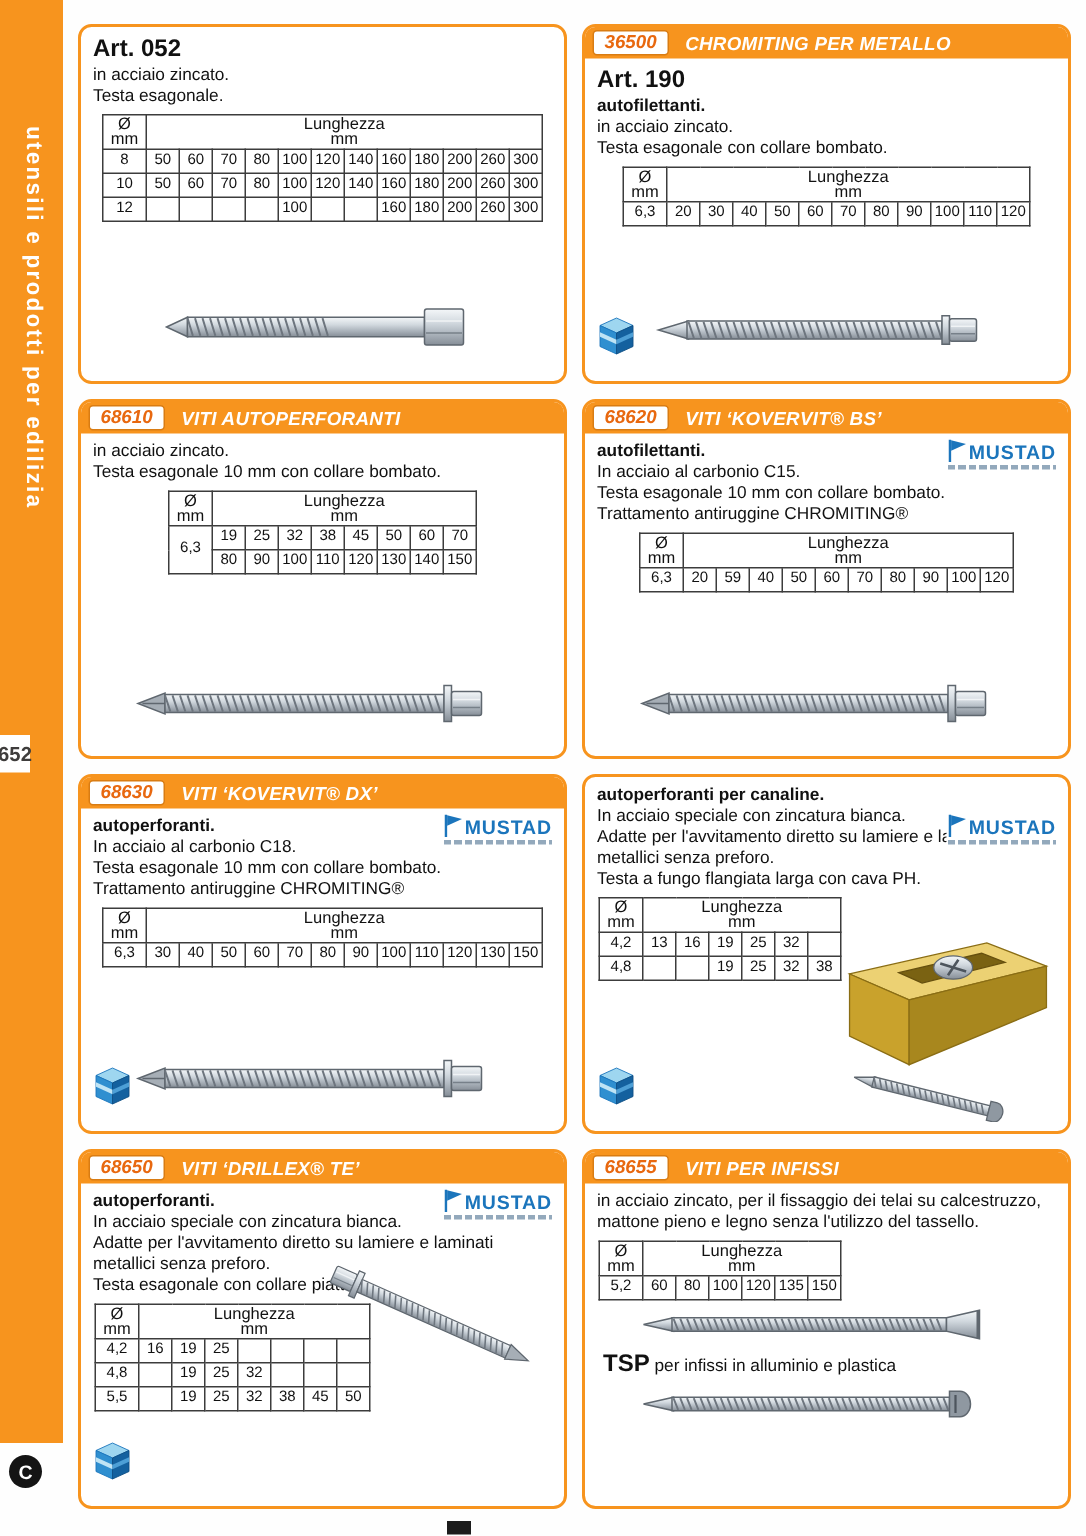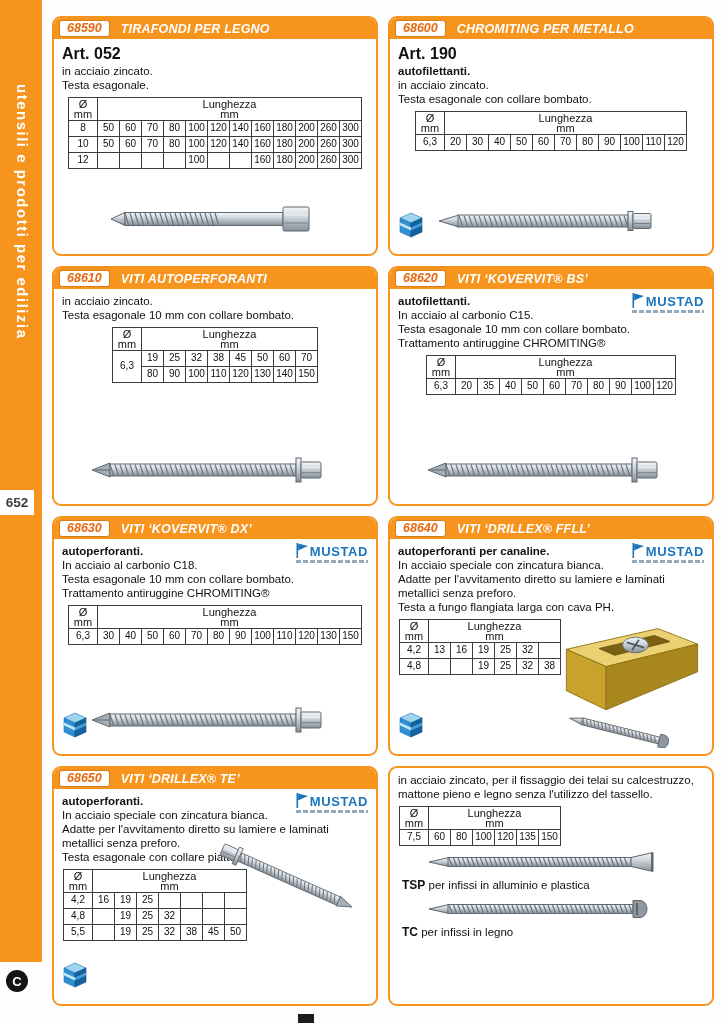--- a/index.html
+++ b/index.html
@@ -4,21 +4,21 @@
 <style>
   html,body{margin:0;padding:0;}
   body{width:724px;height:1024px;position:relative;background:#fefefe;
        font-family:"Liberation Sans",sans-serif;overflow:hidden;}
 
   
   .sidebar{position:absolute;left:0;top:0;width:42px;height:962px;background:#F7941E;}
   .sidebar-text{position:absolute;left:11px;top:84px;height:390px;width:20px;
        writing-mode:vertical-rl;color:#fff;font-weight:bold;font-size:15px;
        letter-spacing:1.5px;white-space:nowrap;}
-  .page-num{position:absolute;left:0;top:490px;width:34px;height:25px;background:#fff;
+  .page-num{position:absolute;left:0;top:490px;width:20px;height:25px;background:#fff;
        display:flex;align-items:center;justify-content:center;font-weight:bold;
        font-size:13.5px;color:#3f3d3c;}
   .pub{position:absolute;left:6px;top:970px;width:22px;height:22px;border-radius:50%;
        background:#141414;color:#fff;display:flex;align-items:center;justify-content:center;
        font-weight:bold;font-size:13px;}
   .print-mark{position:absolute;left:298px;top:1014px;width:16px;height:9px;background:#1c1c1c;}
 
   
   .grid{position:absolute;left:52px;top:16px;width:662px;display:grid;
        grid-template-columns:326px 326px;gap:10px;grid-auto-rows:240px;}
@@ -55,36 +55,32 @@
 
   
   .brand{position:absolute;top:25px;right:7px;background:#fff;padding:0 1px;}
   .brand-row{display:flex;align-items:flex-end;gap:2px;}
   .brand-name{color:#1b75bc;font-weight:bold;font-size:13px;letter-spacing:.6px;line-height:13px;}
   .brand-tag{height:3px;margin-top:2px;background:repeating-linear-gradient(90deg,#93a9bc 0 5px,transparent 5px 7px);}
 
   
   .variant-img{text-align:center;margin-top:3px;}
   .variant-label{font-size:11.5px;margin:0 0 1px 4px;}
-  .variant-label b{font-size:12px;}
+  .variant-label b{font-size:16px;}
 </style>
 </head>
 <body>
 
 <div class="page">
   <div class="sidebar">
     <div class="sidebar-text">utensili e prodotti per edilizia</div>
     <div class="page-num">652</div>
   </div>
   <main class="grid">
       <section class="card" data-code="68590">
-        <header class="card-head">
-          <span class="code">68590</span>
-          <span class="title">TIRAFONDI PER LEGNO</span>
-        </header>
         <div class="card-body">
           <div class="art">Art. 052</div>
           <div class="desc">in acciaio zincato.</div>
           <div class="desc">Testa esagonale.</div>
           <table class="spec">
             <tbody>
               <tr>
                 <th class="dia">
                   <div class="sym">Ø</div>
                   <div class="unit">mm</div>
@@ -154,21 +150,21 @@
               <rect x="18" y="13.5" width="158" height="13" fill="url(#mg1)" stroke="#5f676f"></rect>
               <path d="M18 14.1L21.6 25.9M23 14.1L26.6 25.9M28 14.1L31.6 25.9M33 14.1L36.6 25.9M38 14.1L41.6 25.9M43 14.1L46.6 25.9M48 14.1L51.6 25.9M53 14.1L56.6 25.9M58 14.1L61.6 25.9M63 14.1L66.6 25.9M68 14.1L71.6 25.9M73 14.1L76.6 25.9M78 14.1L81.6 25.9M83 14.1L86.6 25.9M88 14.1L91.6 25.9M93 14.1L96.6 25.9M98 14.1L101.6 25.9M103 14.1L106.6 25.9M108 14.1L111.6 25.9" stroke="#6d757e" stroke-width="1.3" fill="none"></path>
               <rect x="176" y="8" width="26" height="24" rx="1.5" fill="url(#mg1)" stroke="#5f676f"></rect>
               <line x1="177" y1="16" x2="201" y2="16" stroke="#f0f3f5"></line>
               <line x1="177" y1="24" x2="201" y2="24" stroke="#778089"></line>
             </svg></div>
         </div>
       </section>
       <section class="card" data-code="68600">
         <header class="card-head">
-          <span class="code">68600</span>
+          <span class="code">36500</span>
           <span class="title">CHROMITING PER METALLO</span>
         </header>
         <div class="card-body">
           <div class="art">Art. 190</div>
           <div class="desc b">autofilettanti.</div>
           <div class="desc">in acciaio zincato.</div>
           <div class="desc">Testa esagonale con collare bombato.</div>
           <table class="spec">
             <tbody>
               <tr>
@@ -314,21 +310,21 @@
                   <div class="unit">mm</div>
                 </th>
                 <th colspan="10">
                   <div class="len">Lunghezza</div>
                   <div class="unit">mm</div>
                 </th>
               </tr>
               <tr>
                 <td class="dia" rowspan="1">6,3</td>
                 <td>20</td>
-                <td>35</td>
+                <td>59</td>
                 <td>40</td>
                 <td>50</td>
                 <td>60</td>
                 <td>70</td>
                 <td>80</td>
                 <td>90</td>
                 <td>100</td>
                 <td>120</td>
               </tr>
             </tbody>
@@ -423,24 +419,20 @@
           <div class="pkg"><svg width="24" height="26" viewBox="0 0 24 26">
   <polygon points="12,1 23,6 12,11 1,6" fill="#9ed6f0" stroke="#1b75bc" stroke-width="0.6"></polygon>
   <polygon points="1,6 12,11 12,25 1,20" fill="#2f8fd0" stroke="#1b75bc" stroke-width="0.6"></polygon>
   <polygon points="23,6 12,11 12,25 23,20" fill="#14619f" stroke="#0e4f85" stroke-width="0.6"></polygon>
   <polygon points="1,10.5 12,15.5 12,18.5 1,13.5" fill="#bfe4f5"></polygon>
   <polygon points="23,10.5 12,15.5 12,18.5 23,13.5" fill="#4d9fd6"></polygon>
             </svg></div>
         </div>
       </section>
       <section class="card" data-code="68640">
-        <header class="card-head">
-          <span class="code">68640</span>
-          <span class="title">VITI ‘DRILLEX® FFLL’</span>
-        </header>
         <div class="card-body">
           <div class="brand">
    <div class="brand-row">
     <svg class="brand-flag" width="12" height="15" viewBox="0 0 12 15">
                 <rect x="0.5" y="0" width="1.6" height="15" fill="#1b75bc"></rect>
                 <polygon points="2.1,0.5 12,3 2.1,7.5" fill="#1b75bc"></polygon>
               </svg>
     <span class="brand-name">MUSTAD</span>
    </div>
    <div class="brand-tag"></div>
@@ -602,36 +594,40 @@
           <div class="pkg"><svg width="24" height="26" viewBox="0 0 24 26">
   <polygon points="12,1 23,6 12,11 1,6" fill="#9ed6f0" stroke="#1b75bc" stroke-width="0.6"></polygon>
   <polygon points="1,6 12,11 12,25 1,20" fill="#2f8fd0" stroke="#1b75bc" stroke-width="0.6"></polygon>
   <polygon points="23,6 12,11 12,25 23,20" fill="#14619f" stroke="#0e4f85" stroke-width="0.6"></polygon>
   <polygon points="1,10.5 12,15.5 12,18.5 1,13.5" fill="#bfe4f5"></polygon>
   <polygon points="23,10.5 12,15.5 12,18.5 23,13.5" fill="#4d9fd6"></polygon>
             </svg></div>
         </div>
       </section>
       <section class="card" data-code="68655">
+        <header class="card-head">
+          <span class="code">68655</span>
+          <span class="title">VITI PER INFISSI</span>
+        </header>
         <div class="card-body">
           <div class="desc">in acciaio zincato, per il fissaggio dei telai su calcestruzzo, mattone pieno e legno senza l'utilizzo del tassello.</div>
           <table class="spec">
             <tbody>
               <tr>
                 <th class="dia">
                   <div class="sym">Ø</div>
                   <div class="unit">mm</div>
                 </th>
                 <th colspan="6">
                   <div class="len">Lunghezza</div>
                   <div class="unit">mm</div>
                 </th>
               </tr>
               <tr>
-                <td class="dia" rowspan="1">7,5</td>
+                <td class="dia" rowspan="1">5,2</td>
                 <td>60</td>
                 <td>80</td>
                 <td>100</td>
                 <td>120</td>
                 <td>135</td>
                 <td>150</td>
               </tr>
             </tbody>
           </table>
           <div class="variant-img"><svg width="252" height="26" viewBox="0 0 252 26">
@@ -658,19 +654,18 @@
                   <stop offset="0.62" stop-color="#b4bcc4"></stop>
                   <stop offset="1" stop-color="#868e97"></stop>
                 </linearGradient>
               </defs>
               <polygon points="4,13 24,8.5 24,17.5" fill="url(#mg10)" stroke="#5f676f"></polygon>
               <rect x="23" y="8.5" width="185" height="9" fill="url(#mg10)" stroke="#5f676f"></rect>
               <path d="M24 9.1L27.1 16.9M28.5 9.1L31.6 16.9M33 9.1L36.1 16.9M37.5 9.1L40.6 16.9M42 9.1L45.1 16.9M46.5 9.1L49.6 16.9M51 9.1L54.1 16.9M55.5 9.1L58.6 16.9M60 9.1L63.1 16.9M64.5 9.1L67.6 16.9M69 9.1L72.1 16.9M73.5 9.1L76.6 16.9M78 9.1L81.1 16.9M82.5 9.1L85.6 16.9M87 9.1L90.1 16.9M91.5 9.1L94.6 16.9M96 9.1L99.1 16.9M100.5 9.1L103.6 16.9M105 9.1L108.1 16.9M109.5 9.1L112.6 16.9M114 9.1L117.1 16.9M118.5 9.1L121.6 16.9M123 9.1L126.1 16.9M127.5 9.1L130.6 16.9M132 9.1L135.1 16.9M136.5 9.1L139.6 16.9M141 9.1L144.1 16.9M145.5 9.1L148.6 16.9M150 9.1L153.1 16.9M154.5 9.1L157.6 16.9M159 9.1L162.1 16.9M163.5 9.1L166.6 16.9M168 9.1L171.1 16.9M172.5 9.1L175.6 16.9M177 9.1L180.1 16.9M181.5 9.1L184.6 16.9M186 9.1L189.1 16.9M190.5 9.1L193.6 16.9M195 9.1L198.1 16.9M199.5 9.1L202.6 16.9M204 9.1L207.1 16.9" stroke="#6d757e" stroke-width="1.3" fill="none"></path>
               <path d="M208 4.5 h7 a7 8.5 0 0 1 0 17 h-7 z" fill="#8f98a1" stroke="#5f676f"></path>
               <line x1="212" y1="7" x2="212" y2="19" stroke="#4d555d" stroke-width="1.5"></line>
             </svg></div>
-          <div class="variant-label"><b>TC</b> <span>per infissi in legno</span></div>
         </div>
       </section>
     </main>
   <div class="pub">C</div>
   <div class="print-mark"></div>
 </div>
 
 </body></html>

